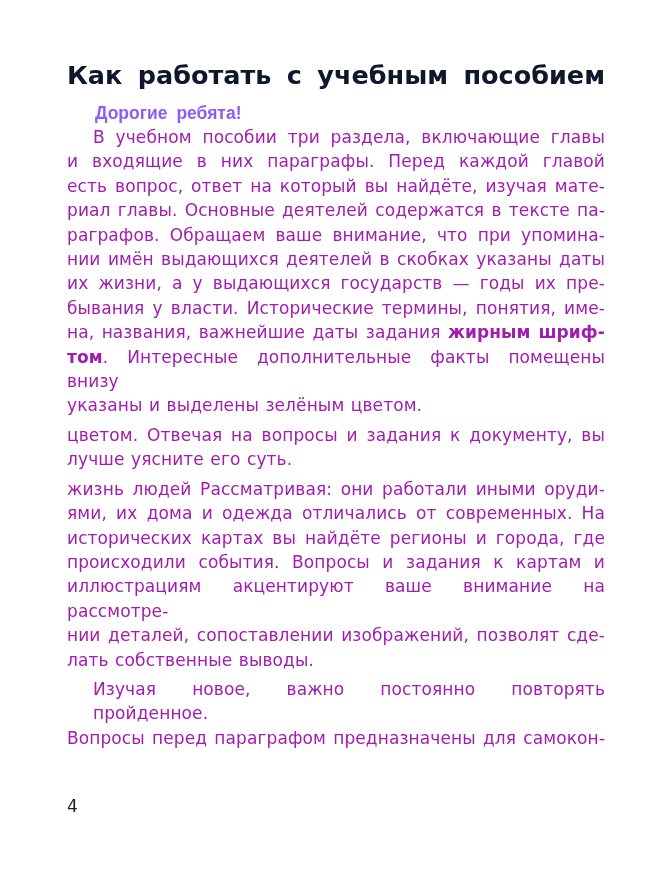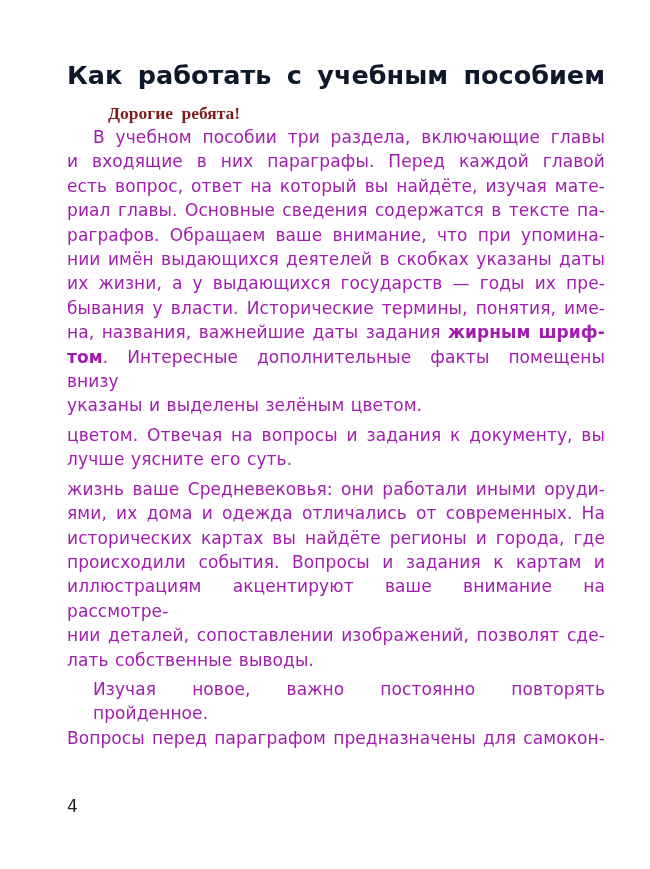--- a/index.html
+++ b/index.html
@@ -11,25 +11,25 @@
     font-size: 25.5px;
     color: #0f172a;
     margin: 0;
     line-height: 34px;
     text-align: justify;
     text-align-last: justify;
     letter-spacing: 0px;
     word-spacing: 4px;
   }
   .greeting {
-    font-family: Liberation Serif, serif;
+    font-family: Liberation Sans, sans-serif;
     font-weight: bold;
     font-size: 17.5px;
-    color: #7f1d1d;
-    margin: 9px 0 0 41px;
+    color: #8b5cf6;
+    margin: 9px 0 0 28px;
     line-height: 24px;
     word-spacing: 4px;
   }
   .para {
     font-family: "DejaVu Sans", sans-serif;
     font-size: 17px;
     color: #a21caf;
     line-height: 24.4px;
     margin: 0;
     text-align: justify;
@@ -52,37 +52,37 @@
 <body>
 
 <div class="page">
   <h1 class="title">Как работать с учебным пособием</h1>
   <div class="greeting">Дорогие ребята!</div>
 
   <p class="para">
     <span class="line first">В учебном пособии три раздела, включающие главы</span>
     <span class="line">и входящие в них параграфы. Перед каждой главой</span>
     <span class="line">есть вопрос, ответ на который вы найдёте, изучая мате-</span>
-    <span class="line">риал главы. Основные сведения содержатся в тексте па-</span>
+    <span class="line">риал главы. Основные деятелей содержатся в тексте па-</span>
     <span class="line">раграфов. Обращаем ваше внимание, что при упомина-</span>
     <span class="line">нии имён выдающихся деятелей в скобках указаны даты</span>
     <span class="line">их жизни, а у выдающихся государств — годы их пре-</span>
     <span class="line">бывания у власти. Исторические термины, понятия, име-</span>
     <span class="line"><span>на, названия, важнейшие даты задания</span> <b>жирным шриф-</b></span>
     <span class="line"><b>том</b>.<span> Интересные дополнительные факты помещены внизу</span></span>
     <span class="line last">указаны и выделены зелёным цветом.</span>
   </p>
 
   <p class="para">
     <span class="line">цветом. Отвечая на вопросы и задания к документу, вы</span>
     <span class="line last">лучше уясните его суть.</span>
   </p>
 
   <p class="para">
-    <span class="line">жизнь ваше Средневековья: они работали иными оруди-</span>
+    <span class="line">жизнь людей Рассматривая: они работали иными оруди-</span>
     <span class="line">ями, их дома и одежда отличались от современных. На</span>
     <span class="line">исторических картах вы найдёте регионы и города, где</span>
     <span class="line">происходили события. Вопросы и задания к картам и</span>
     <span class="line">иллюстрациям акцентируют ваше внимание на рассмотре-</span>
     <span class="line">нии деталей, сопоставлении изображений, позволят сде-</span>
     <span class="line last">лать собственные выводы.</span>
   </p>
 
   <p class="para">
     <span class="line first">Изучая новое, важно постоянно повторять пройденное.</span>

